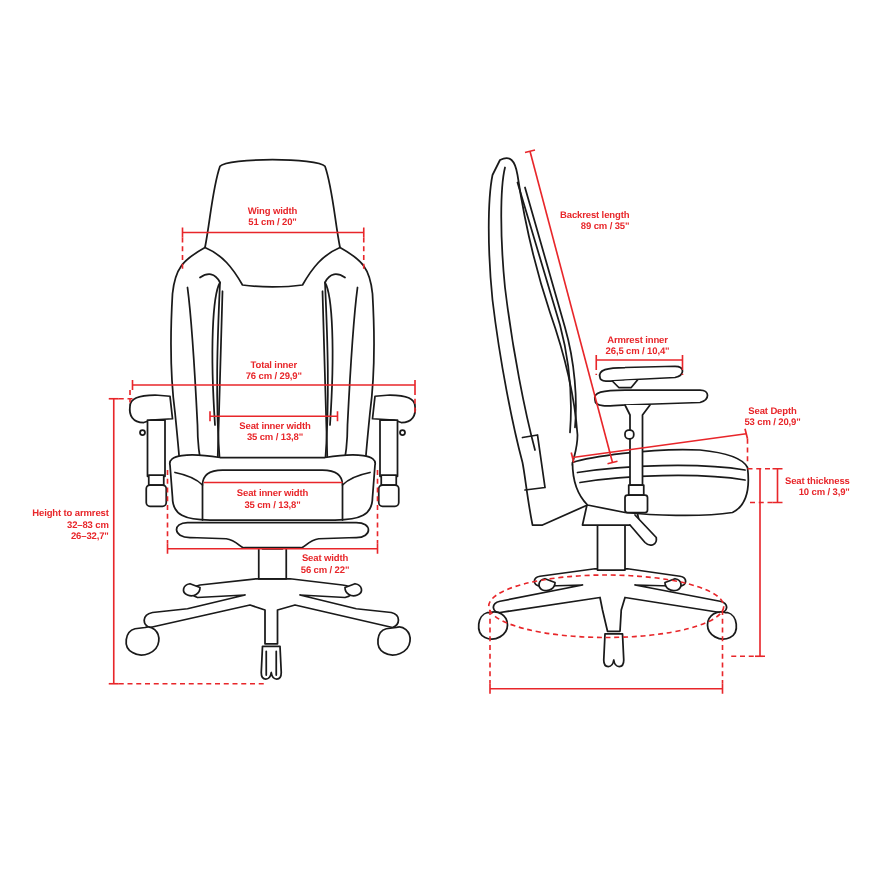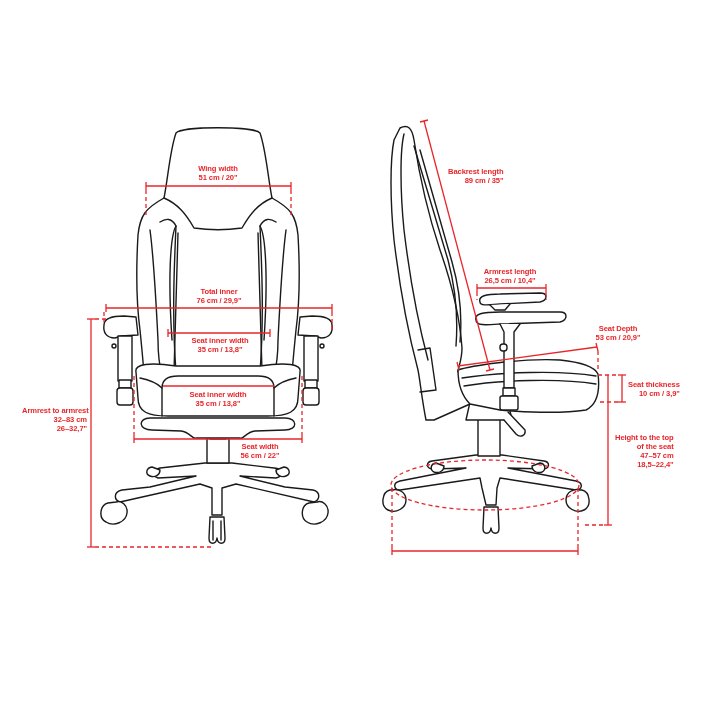--- a/index.html
+++ b/index.html
@@ -197,45 +197,39 @@
   <span>Seat inner width</span>
   <span>35 cm / 13,8"</span>
 </div>
 
 <div class="lbl c" style="left:260px; top:442px;">
   <span>Seat width</span>
   <span>56 cm / 22"</span>
 </div>
 
 <div class="lbl r" style="left:22px; top:406px; width:65px;">
-  <span>Armrest to armrest</span>
+  <span>Height to armrest</span>
   <span>32–83 cm</span>
   <span>26–32,7"</span>
 </div>
 
 <div class="lbl l" style="left:448px; top:167px;">
   <span>Backrest length</span>
   <span>89 cm / 35"</span>
 </div>
 
 <div class="lbl c" style="left:510px; top:267px;">
-  <span>Armrest length</span>
+  <span>Armrest inner</span>
   <span>26,5 cm / 10,4"</span>
 </div>
 
 <div class="lbl c" style="left:618px; top:324px;">
   <span>Seat Depth</span>
   <span>53 cm / 20,9"</span>
 </div>
 
 <div class="lbl l" style="left:628px; top:380px;">
   <span>Seat thickness</span>
   <span>10 cm / 3,9"</span>
 </div>
 
-<div class="lbl l" style="left:615px; top:433px;">
-  <span>Height to the top</span>
-  <span>of the seat</span>
-  <span>47–57 cm</span>
-  <span>18,5–22,4"</span>
-</div>
 
 </div>
 
 </body></html>

